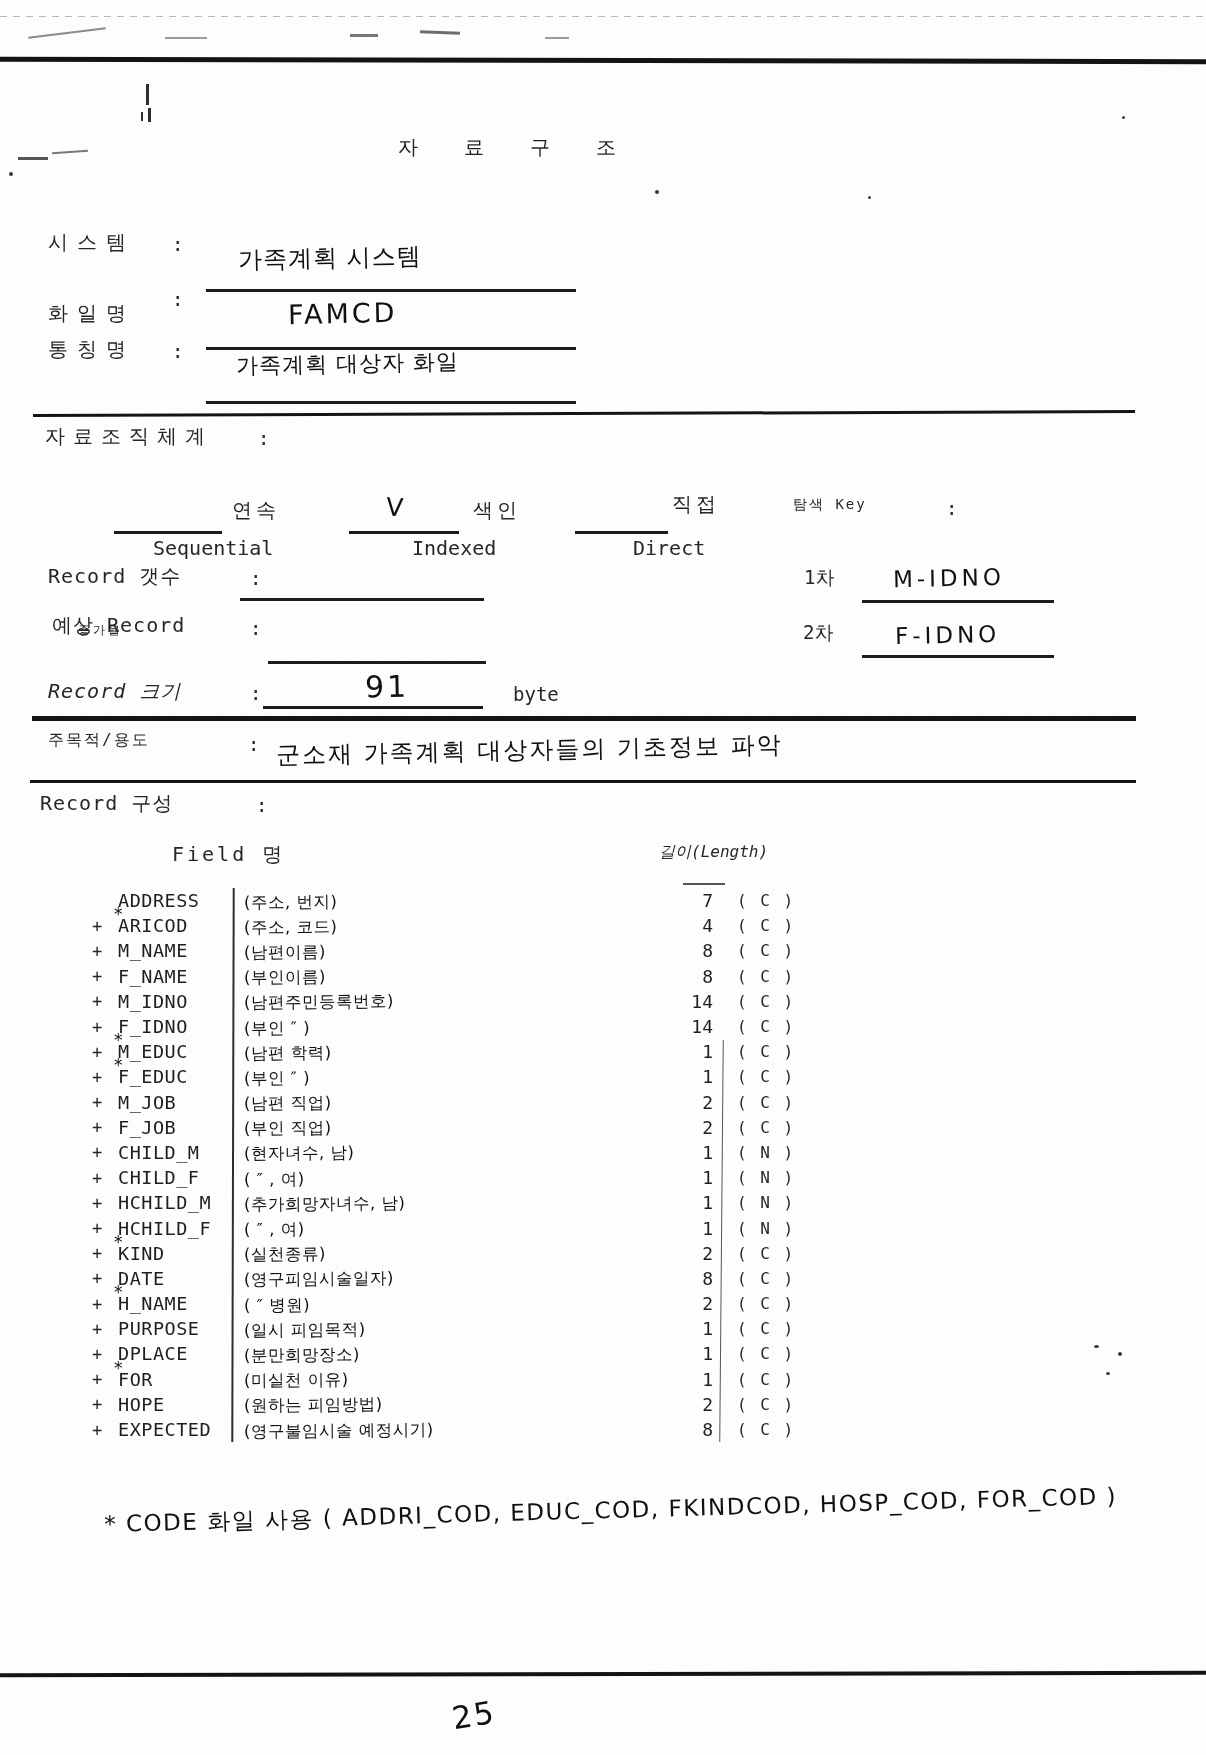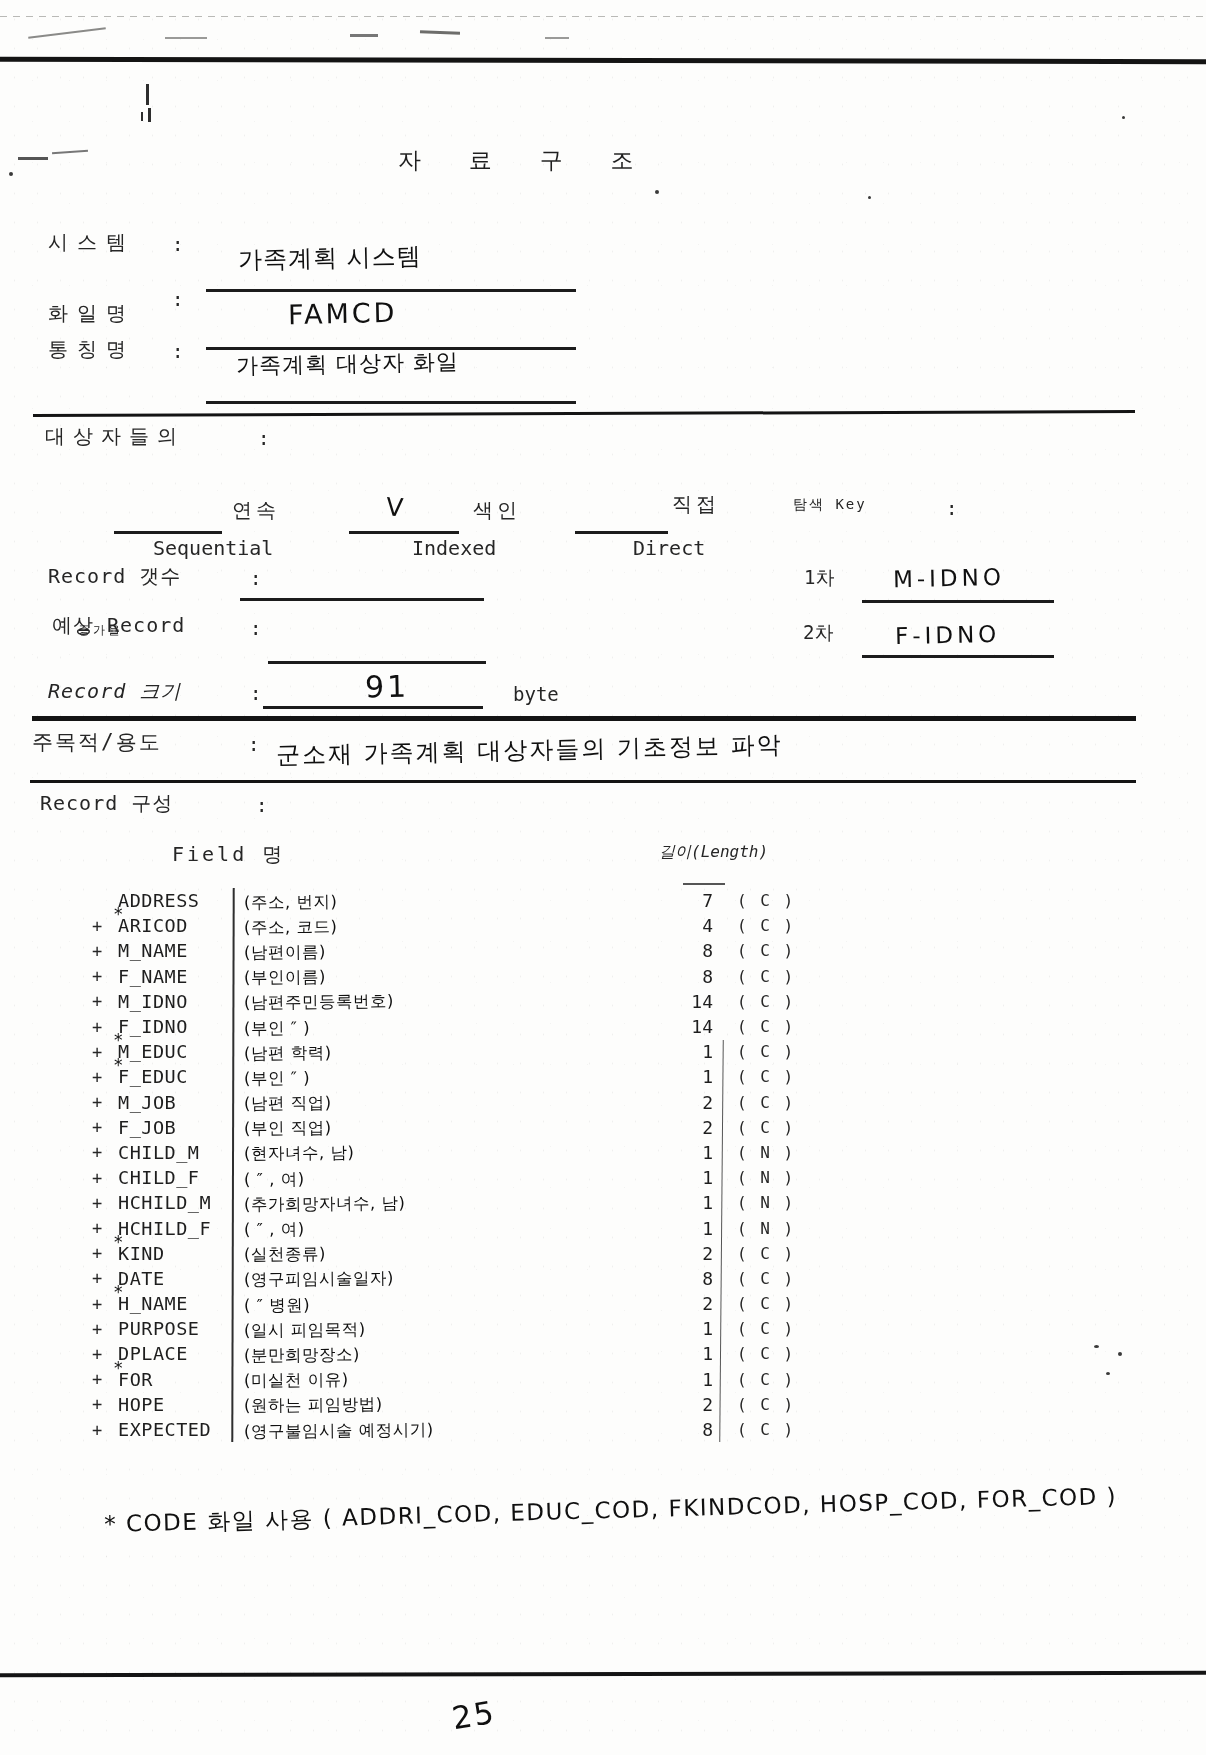--- a/index.html
+++ b/index.html
@@ -54,40 +54,40 @@
   <div class="dash" style="left:18px;top:157px;width:30px;height:3px;background:#555;"></div>
   <div class="dash" style="left:52px;top:151px;width:36px;height:2px;transform:rotate(-4deg);background:#777;"></div>
   <div class="sp" style="left:9px;top:172px;width:4px;height:4px;"></div>
   <div class="sp" style="left:868px;top:196px;width:3px;height:3px;"></div>
   <div class="sp" style="left:1122px;top:116px;width:3px;height:3px;"></div>
   <div class="sp" style="left:655px;top:190px;width:4px;height:4px;"></div>
   <div class="sp" style="left:1094px;top:1345px;width:5px;height:3px;"></div>
   <div class="sp" style="left:1118px;top:1352px;width:4px;height:4px;"></div>
   <div class="sp" style="left:1106px;top:1372px;width:4px;height:3px;"></div>
 
-  <div class="tw" style="left:398px;top:148px;font-size:23px;letter-spacing:17px;color:#1f1f1f;">자 료 구 조</div>
+  <div class="tw" style="left:398px;top:136px;font-size:20px;letter-spacing:17px;color:#1f1f1f;">자 료 구 조</div>
 
   <div class="tw" style="left:48px;top:231px;font-size:20px;letter-spacing:9px;">시스템</div>
   <div class="tw" style="left:172px;top:234px;font-size:19px;">:</div>
   <div class="hw" style="left:238px;top:245px;font-size:24px;">가족계획 시스템</div>
   <div class="uline" style="left:206px;top:289px;width:370px;height:2.5px;"></div>
 
   <div class="tw" style="left:48px;top:302px;font-size:20px;letter-spacing:9px;">화일명</div>
   <div class="tw" style="left:172px;top:289px;font-size:19px;">:</div>
   <div class="hw" style="left:288px;top:299px;font-size:27px;letter-spacing:3px;">FAMCD</div>
   <div class="uline" style="left:206px;top:347px;width:370px;height:2.5px;"></div>
 
   <div class="tw" style="left:48px;top:338px;font-size:20px;letter-spacing:9px;">통칭명</div>
   <div class="tw" style="left:172px;top:341px;font-size:19px;">:</div>
   <div class="hw" style="left:236px;top:352px;font-size:22px;">가족계획 대상자 화일</div>
   <div class="uline" style="left:206px;top:401px;width:370px;height:2.5px;"></div>
 
   <div class="rule" style="left:33px;top:412px;width:1102px;height:2.5px;transform:rotate(-0.2deg);"></div>
 
-  <div class="tw" style="left:45px;top:425px;font-size:20px;letter-spacing:8px;">대상자들의</div>
+  <div class="tw" style="left:45px;top:425px;font-size:20px;letter-spacing:8px;">자료조직체계</div>
   <div class="tw" style="left:258px;top:428px;font-size:19px;">:</div>
 
   <div class="uline" style="left:114px;top:531px;width:108px;height:2.5px;"></div>
   <div class="tw" style="left:232px;top:499px;font-size:20px;letter-spacing:4px;">연속</div>
   <div class="tw" style="left:153px;top:537px;font-size:20px;">Sequential</div>
 
   <div class="hw" style="left:386px;top:494px;font-size:25px;transform:rotate(4deg);">V</div>
   <div class="uline" style="left:349px;top:531px;width:110px;height:2.5px;"></div>
   <div class="tw" style="left:473px;top:499px;font-size:20px;letter-spacing:4px;">색인</div>
   <div class="tw" style="left:412px;top:537px;font-size:20px;">Indexed</div>
@@ -117,21 +117,21 @@
   <div class="uline" style="left:862px;top:655px;width:192px;height:2.5px;"></div>
 
   <div class="tw" style="left:48px;top:680px;font-size:20px;letter-spacing:1px;font-style:italic;">Record 크기</div>
   <div class="tw" style="left:250px;top:683px;font-size:19px;">:</div>
   <div class="hw" style="left:365px;top:670px;font-size:30px;letter-spacing:3px;">91</div>
   <div class="uline" style="left:263px;top:706px;width:220px;height:2.5px;"></div>
   <div class="tw" style="left:513px;top:684px;font-size:19px;">byte</div>
 
   <div class="rule" style="left:32px;top:716px;width:1104px;height:4.5px;"></div>
 
-  <div class="tw" style="left:32px;top:731px;font-size:21px;letter-spacing:2px;text-align:center;">주목적/용도</div>
+  <div class="tw" style="left:48px;top:731px;font-size:16px;letter-spacing:2px;text-align:center;">주목적/용도</div>
   <div class="tw" style="left:248px;top:734px;font-size:19px;">:</div>
   <div class="hw" style="left:276px;top:737px;font-size:24px;letter-spacing:2px;">군소재  가족계획  대상자들의   기초정보 파악</div>
 
   <div class="rule" style="left:30px;top:780px;width:1106px;height:3px;"></div>
 
   <div class="tw" style="left:40px;top:792px;font-size:20px;letter-spacing:1px;">Record 구성</div>
   <div class="tw" style="left:256px;top:795px;font-size:19px;">:</div>
 
   <div class="tw" style="left:172px;top:843px;font-size:20px;letter-spacing:3px;">Field 명</div>
   <div class="tw" style="left:659px;top:843px;font-size:16px;font-style:italic;">길이(Length)</div>

